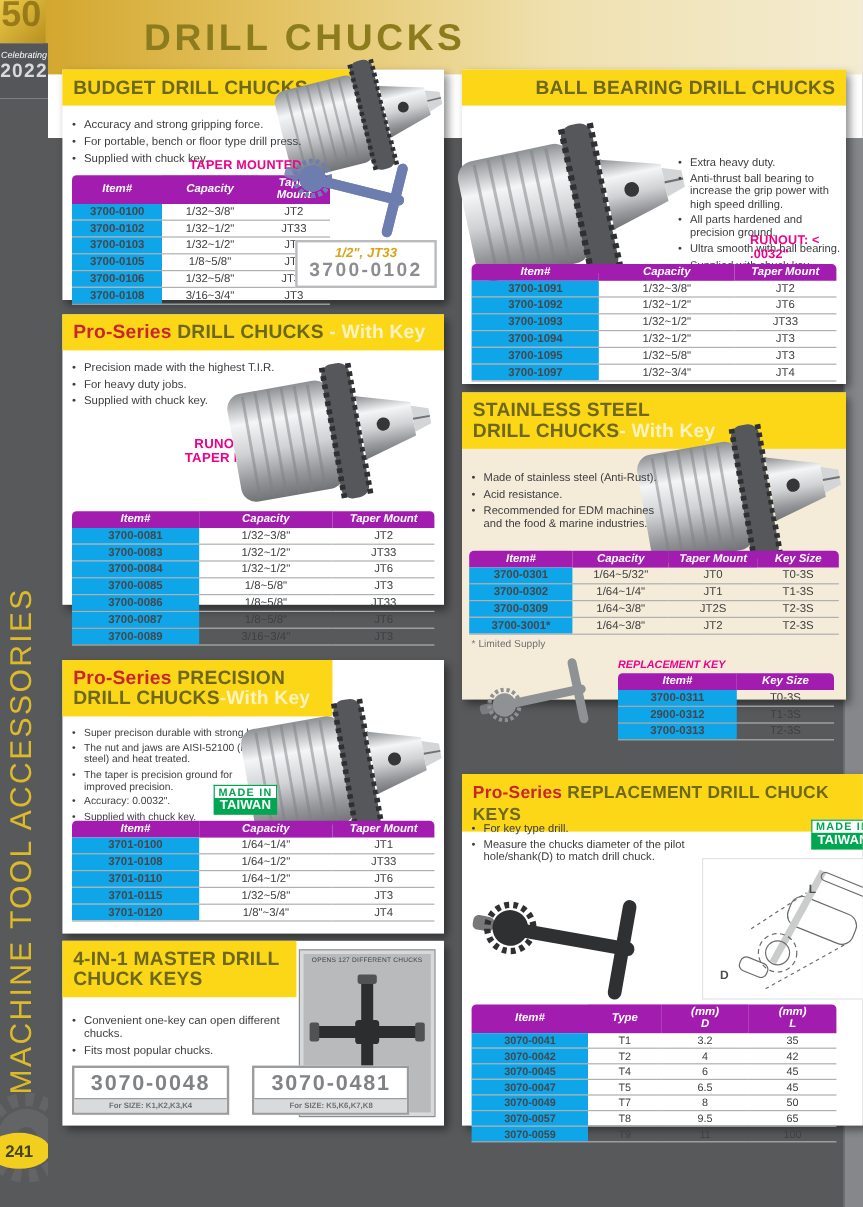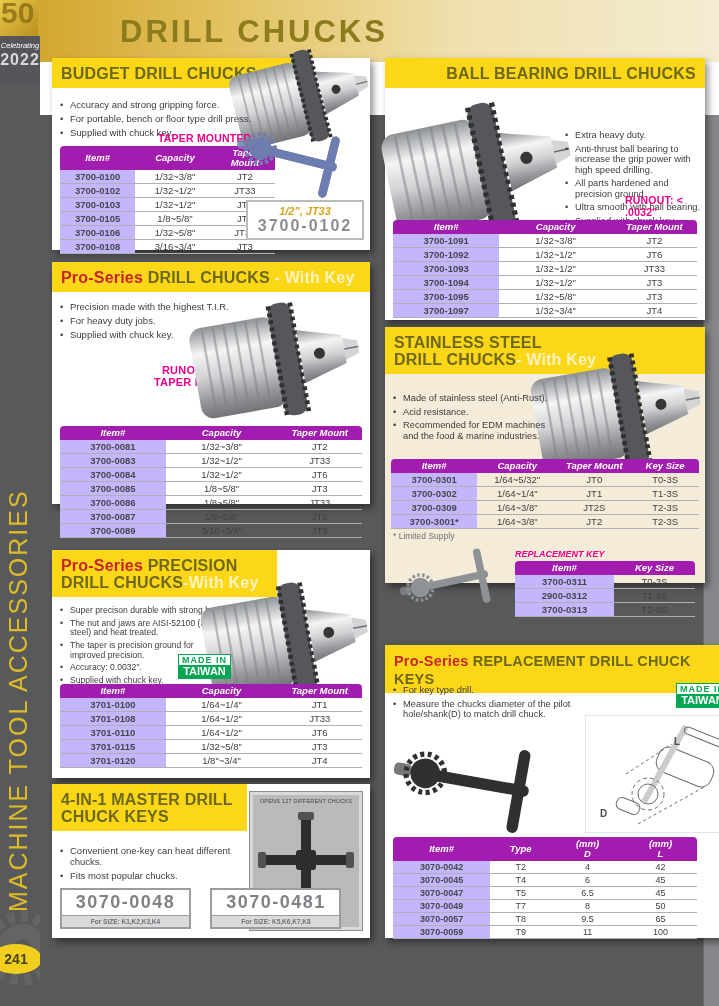--- a/index.html
+++ b/index.html
@@ -42,21 +42,21 @@
   ul.bullets li::before { content:"•"; position:absolute; left:0; top:0; color:#3c3d3f; }
 
   .note { font-weight:bold; color:#ec008c; font-size:11px; letter-spacing:.2px;margin-left:44px; }
 
   table.ptable { border-collapse:collapse; width:100%; font-size:9.5px; }
   table.ptable th { background:#a21caf; color:#ffffff; font-style:italic; font-weight:bold;
     padding:2px 2px; line-height:1.05; white-space:pre-line; font-size:9.5px; }
   table.ptable thead th:first-child { border-radius:4px 0 0 0; }
   table.ptable thead th:last-child { border-radius:0 4px 0 0; }
   table.ptable td { text-align:center; padding:1px 2px; border-bottom:1px solid #aeb0b2; color:#3f4042; }
-  table.ptable td:first-child { background:#c4b5fd; font-weight:bold; color:#46474a; }
+  table.ptable td:first-child { background:#0ea5e9; font-weight:bold; color:#46474a; }
   .t3 th:nth-child(1),.t3 td:nth-child(1){width:35%;} .t3 th:nth-child(2),.t3 td:nth-child(2){width:37%;}
   .t4 th:nth-child(1),.t4 td:nth-child(1){width:28%;} .t4 th:nth-child(2),.t4 td:nth-child(2){width:26%;}
   .t4 th:nth-child(3),.t4 td:nth-child(3){width:24%;}
   .t2 th:nth-child(1),.t2 td:nth-child(1){width:55%;}
   .tk th:nth-child(1),.tk td:nth-child(1){width:32%;} .tk th:nth-child(2),.tk td:nth-child(2){width:20%;}
 
   .abs { position:absolute; }
 
   .callout { border:2px solid #b9bbbd; background:#fff; text-align:center; padding:3px 4px; }
   .callout .l1 { font-size:11px; font-weight:bold; font-style:italic; color:#d7a51c; }
@@ -333,21 +333,21 @@
       </tbody>
   </table>
 </div>
 
 <div class="card" style="left:52px; top:784px; width:318px; height:154px;">
   <div class="band" style="width:195px;">
     <div class="t">4-IN-1 MASTER DRILL</div>
     <div class="t">CHUCK KEYS</div>
   </div>
   <ul class="bullets abs" style="left:8px; top:62px; width:180px; font-size:9.5px; line-height:1.15;">
-      <li>Convenient one-key can heat different chucks.</li>
+      <li>Convenient one-key can open different chucks.</li>
       <li>Fits most popular chucks.</li>
     </ul>
   <div class="photo abs" style="right:8px; top:8px; width:112px; height:138px;">
     <div class="cap">OPENS 127 DIFFERENT CHUCKS</div>
     <svg width="100" height="112" viewBox="0 0 100 100">
       <g fill="#2c2d2f">
         <rect x="45" y="6" width="10" height="36"></rect>
           <rect x="45" y="58" width="10" height="36"></rect>
         <rect x="6" y="45" width="36" height="10"></rect>
           <rect x="58" y="45" width="36" height="10"></rect>
@@ -545,20 +545,26 @@
           <th>Item#</th>
           <th>Type</th>
           <th>(mm)
 D</th>
           <th>(mm)
 L</th>
         </tr>
       </thead>
     <tbody>
         <tr>
+          <td>3070-0041</td>
+          <td>T1</td>
+          <td>3.2</td>
+          <td>35</td>
+        </tr>
+        <tr>
           <td>3070-0042</td>
           <td>T2</td>
           <td>4</td>
           <td>42</td>
         </tr>
         <tr>
           <td>3070-0045</td>
           <td>T4</td>
           <td>6</td>
           <td>45</td>

